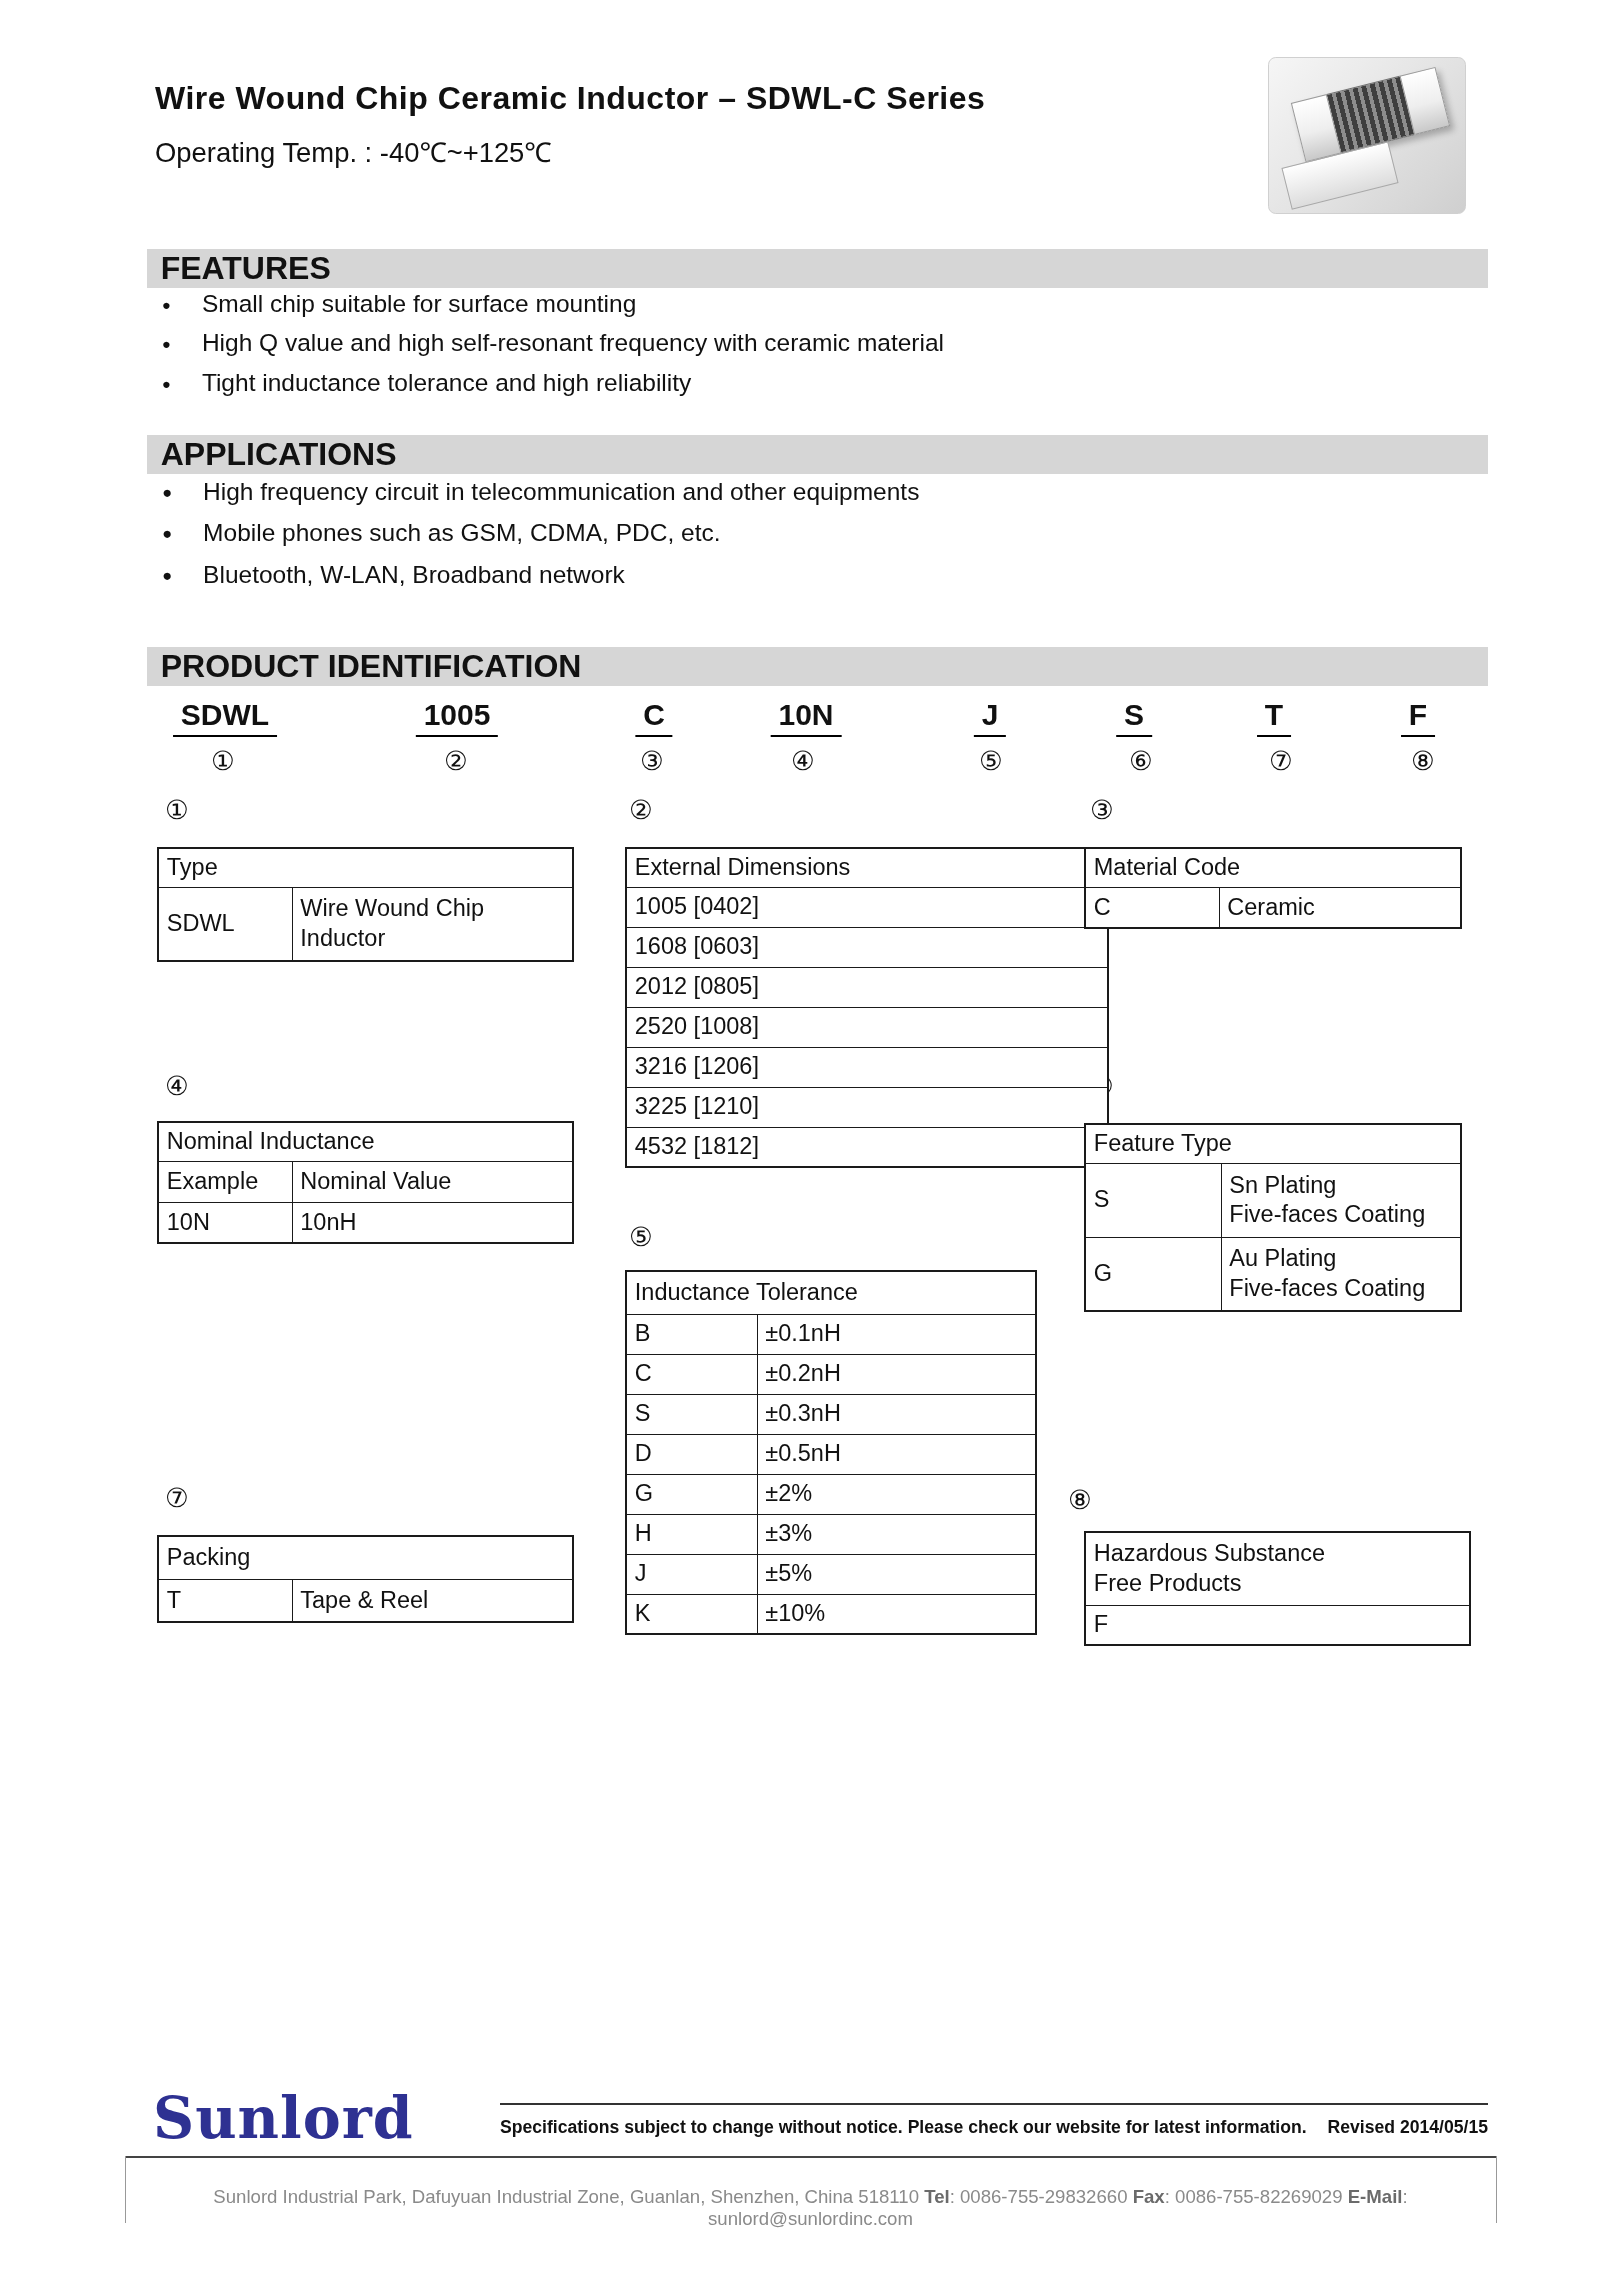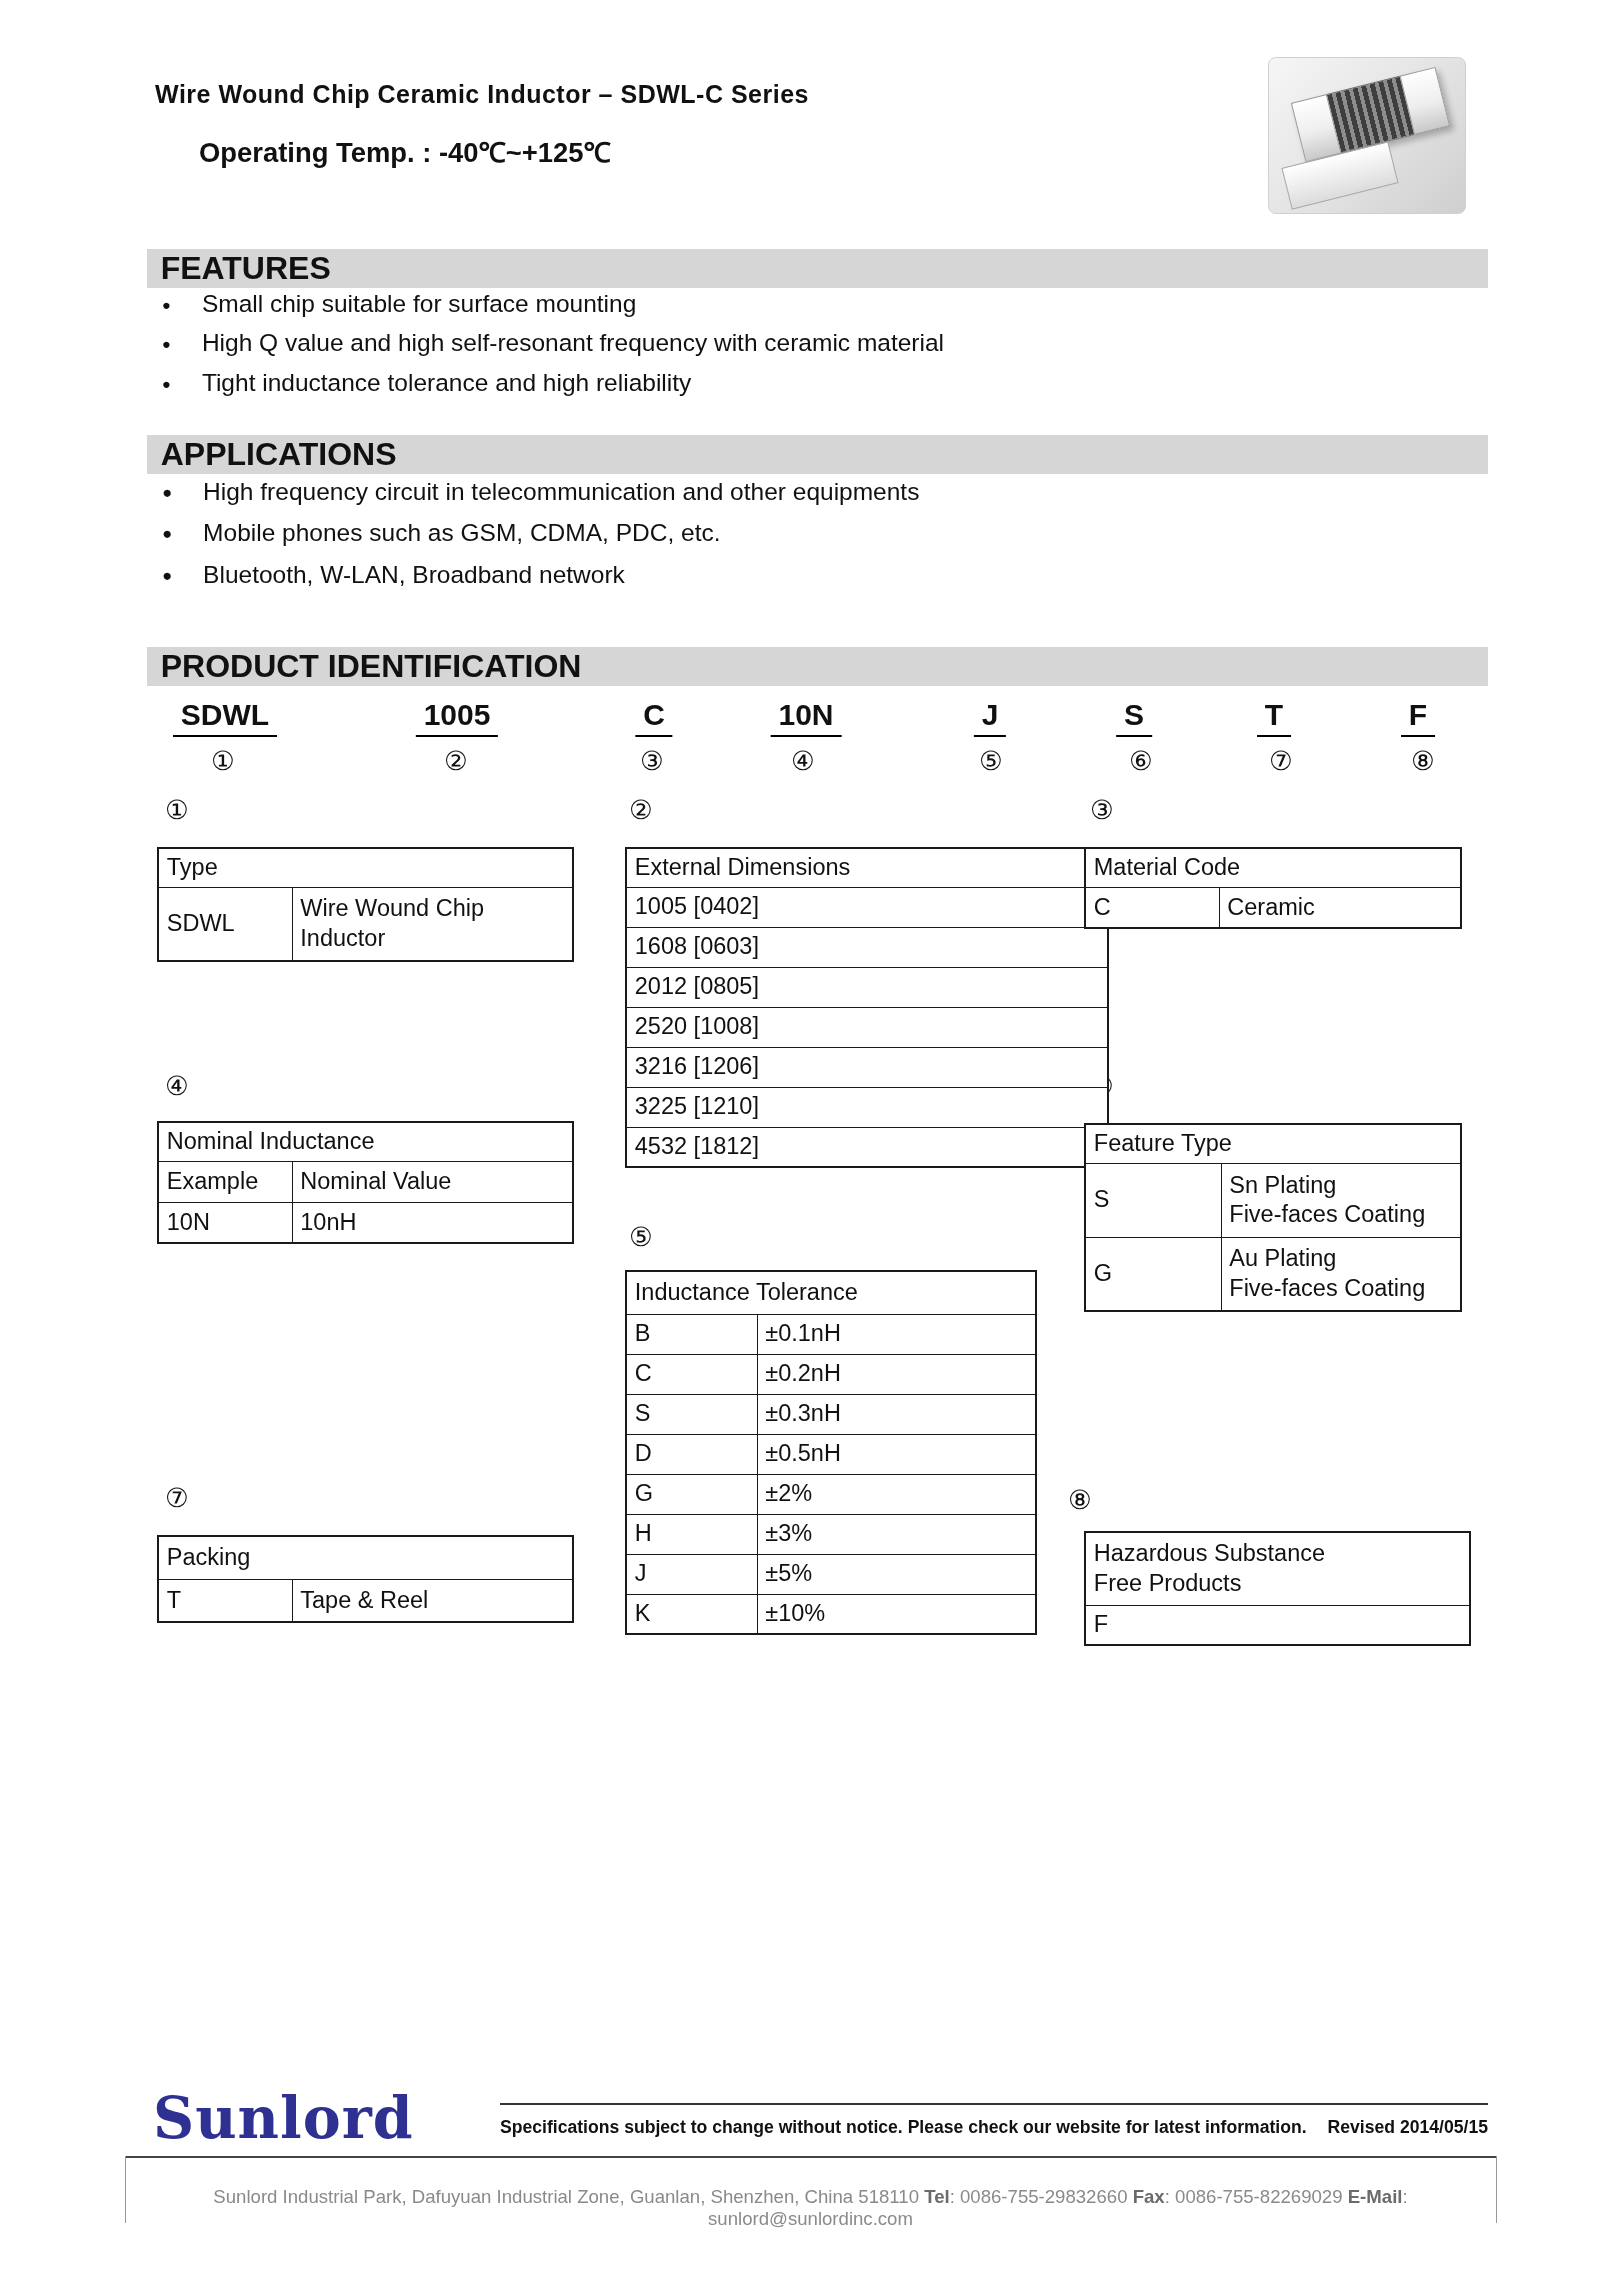--- a/index.html
+++ b/index.html
@@ -4,22 +4,22 @@
 <title>SDWL-C Series Datasheet</title>
 <style>
   * { box-sizing: border-box; }
   html,body { margin:0; padding:0; background:#ffffff; }
   .page {
     position:relative; width:1621px; height:2293px; background:#ffffff;
     font-family:"Liberation Sans", sans-serif; color:#111; overflow:hidden;
   }
 
   
-  .doc-title { position:absolute; left:155px; top:80px; font-size:25px; font-weight:bold; letter-spacing:0.5px; }
-  .doc-subtitle { position:absolute; left:155px; top:133px; font-size:27.4px; font-weight:bold;margin-left:44px; }
+  .doc-title { position:absolute; left:155px; top:80px; font-size:32px; font-weight:bold; letter-spacing:0.5px; }
+  .doc-subtitle { position:absolute; left:155px; top:133px; font-size:27.4px; font-weight:normal; }
 
   
   .photo { position:absolute; left:1268px; top:57px; width:198px; height:157px;
     background:linear-gradient(135deg,#f6f6f6 0%,#e2e2e2 55%,#cfcfcf 100%);
     border:1px solid #d0d0d0; border-radius:7.8px; overflow:hidden; }
   .chip { position:absolute; left:27.4px; top:25.5px; width:149px; height:61px;
     transform:rotate(-14deg); display:flex; box-shadow:2.9px 4.9px 6.9px rgba(0,0,0,0.25); }
   .chip .cap { width:37px; background:linear-gradient(180deg,#ffffff 0%,#eeeeee 55%,#c9c9c9 100%); border:1px solid #9a9a9a; }
   .chip .coil { flex:1; background:repeating-linear-gradient(90deg,#3e3e3e 0 4.9px,#8d8d8d 4.9px 8.8px);
     border-top:1px solid #6f6f6f; border-bottom:1px solid #6f6f6f; }

